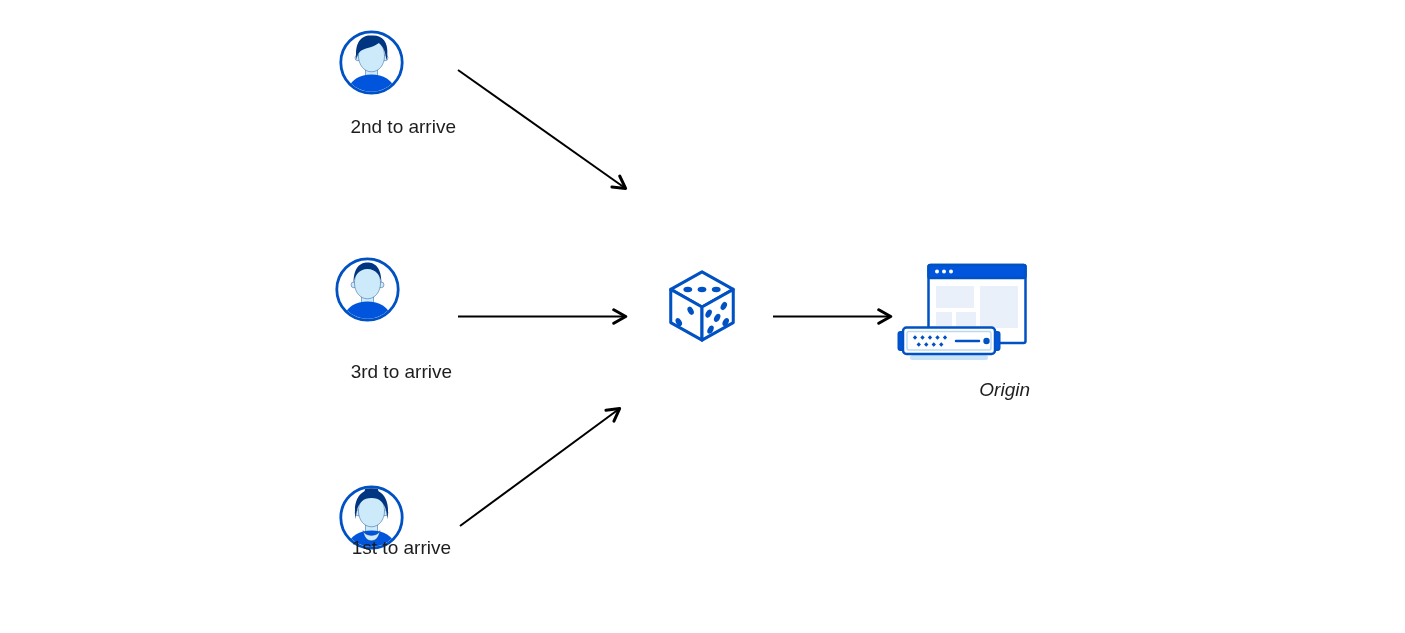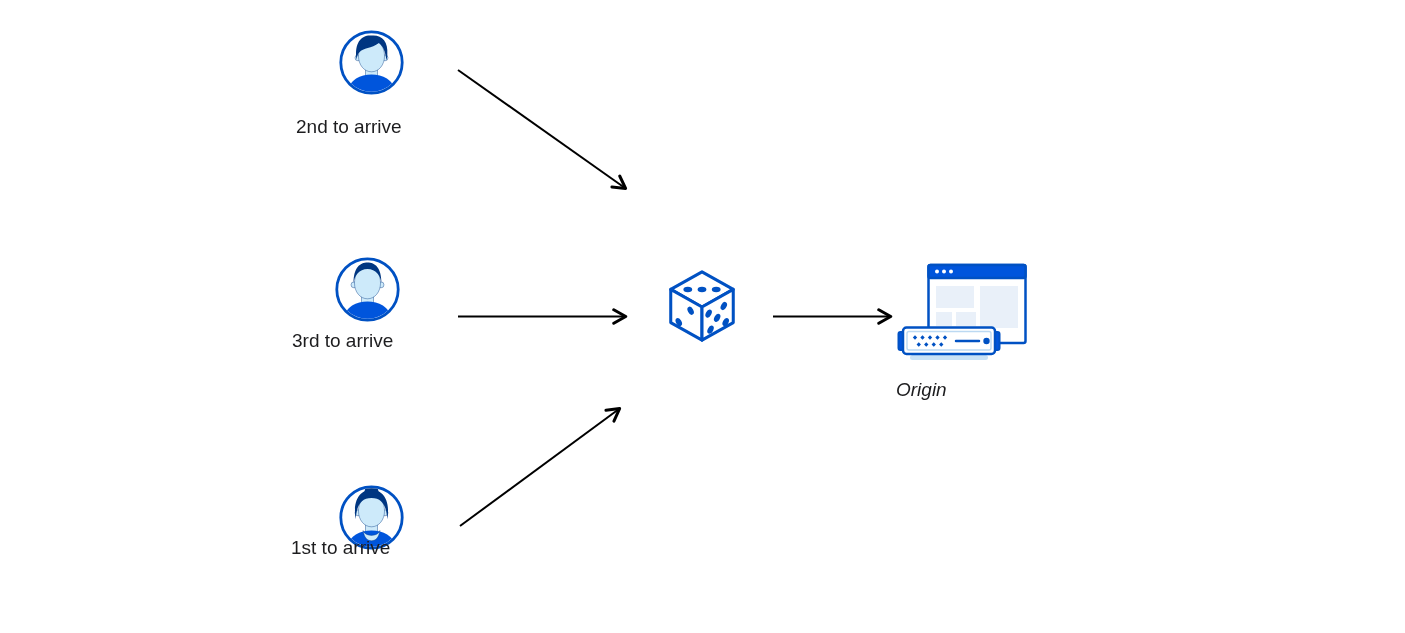--- a/index.html
+++ b/index.html
@@ -19,21 +19,21 @@
   .canvas{
     position:relative;
     width:1405px;height:633px;
     background:var(--background);
     font-family:"Liberation Sans", sans-serif;
     overflow:hidden;
   }
   .abs{position:absolute;}
   .node-label{
     position:absolute;
-    text-align:left;
+    text-align:right;
     font-size:19px;
     color:var(--label-text);
     line-height:22px;
   }
   
   .ring{fill:#ffffff;stroke:var(--accent-blue);stroke-width:3;}
   .face{fill:var(--face-light-blue);stroke:var(--hair-navy);stroke-width:.8;stroke-opacity:.55;}
   .hair{fill:var(--hair-navy);}
   .shirt{fill:var(--ui-blue);}
   .cube-face{fill:#ffffff;stroke:var(--accent-blue);stroke-width:3.2;stroke-linejoin:round;}
@@ -95,21 +95,21 @@
     <circle class="ring" cx="36" cy="36" r="33"></circle>
     <g clip-path="url(#clipB)">
       <rect class="face" x="29.5" y="38" width="13" height="14"></rect>
       <path class="shirt" d="M8,74 C10,56 22,49 36,49 C50,49 62,56 64,74 Z"></path>
       <circle class="face" cx="21.5" cy="31" r="3.2"></circle>
       <circle class="face" cx="50.5" cy="31" r="3.2"></circle>
       <path class="face" d="M36,12 C26.5,12 22,20 22,29 C22,38.5 28,46 36,46 C44,46 50,38.5 50,29 C50,20 45.5,12 36,12 Z"></path>
       <path class="hair" d="M21,29 C21,12.5 28,7 36,7 C44,7 51,12.5 51,29 C50,21 45,14 36,14 C27,14 22,21 21,29 Z"></path>
     </g>
   </svg>
-  <div class="node-label" style="left:292px;top:330px;width:160px;">3rd to arrive</div>
+  <div class="node-label" style="left:292px;top:361px;width:160px;">3rd to arrive</div>
 
   <svg class="abs" style="left:338px;top:484px;" width="67" height="67" viewBox="0 0 72 72">
     <defs>
         <clipPath id="clipC">
           <circle cx="36" cy="36" r="31.4"></circle>
         </clipPath>
       </defs>
     <circle class="ring" cx="36" cy="36" r="33"></circle>
     <g clip-path="url(#clipC)">
       <rect class="face" x="29.5" y="38" width="13" height="15"></rect>

